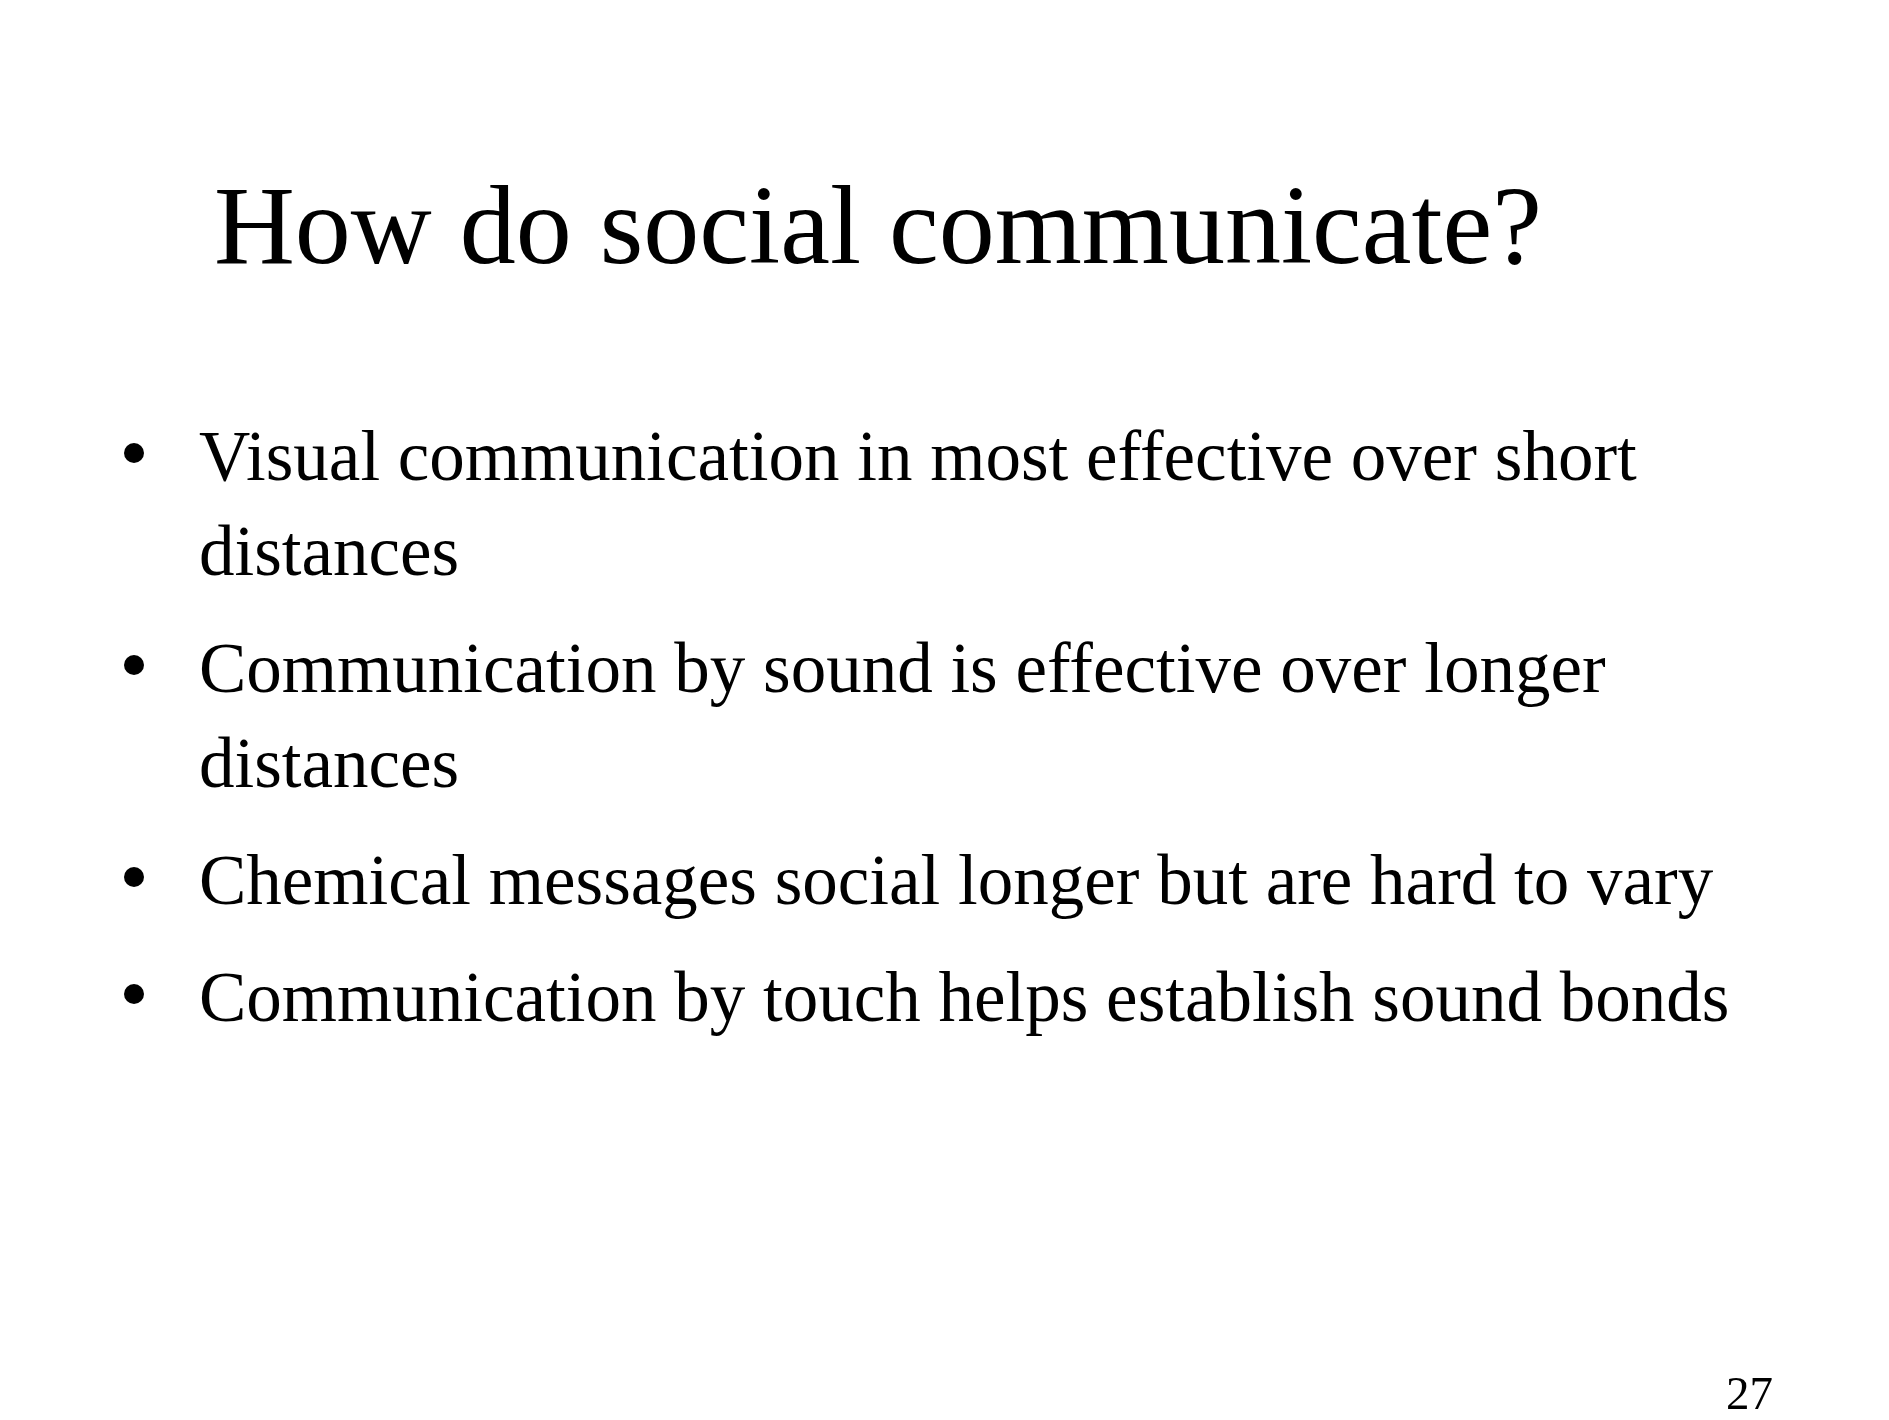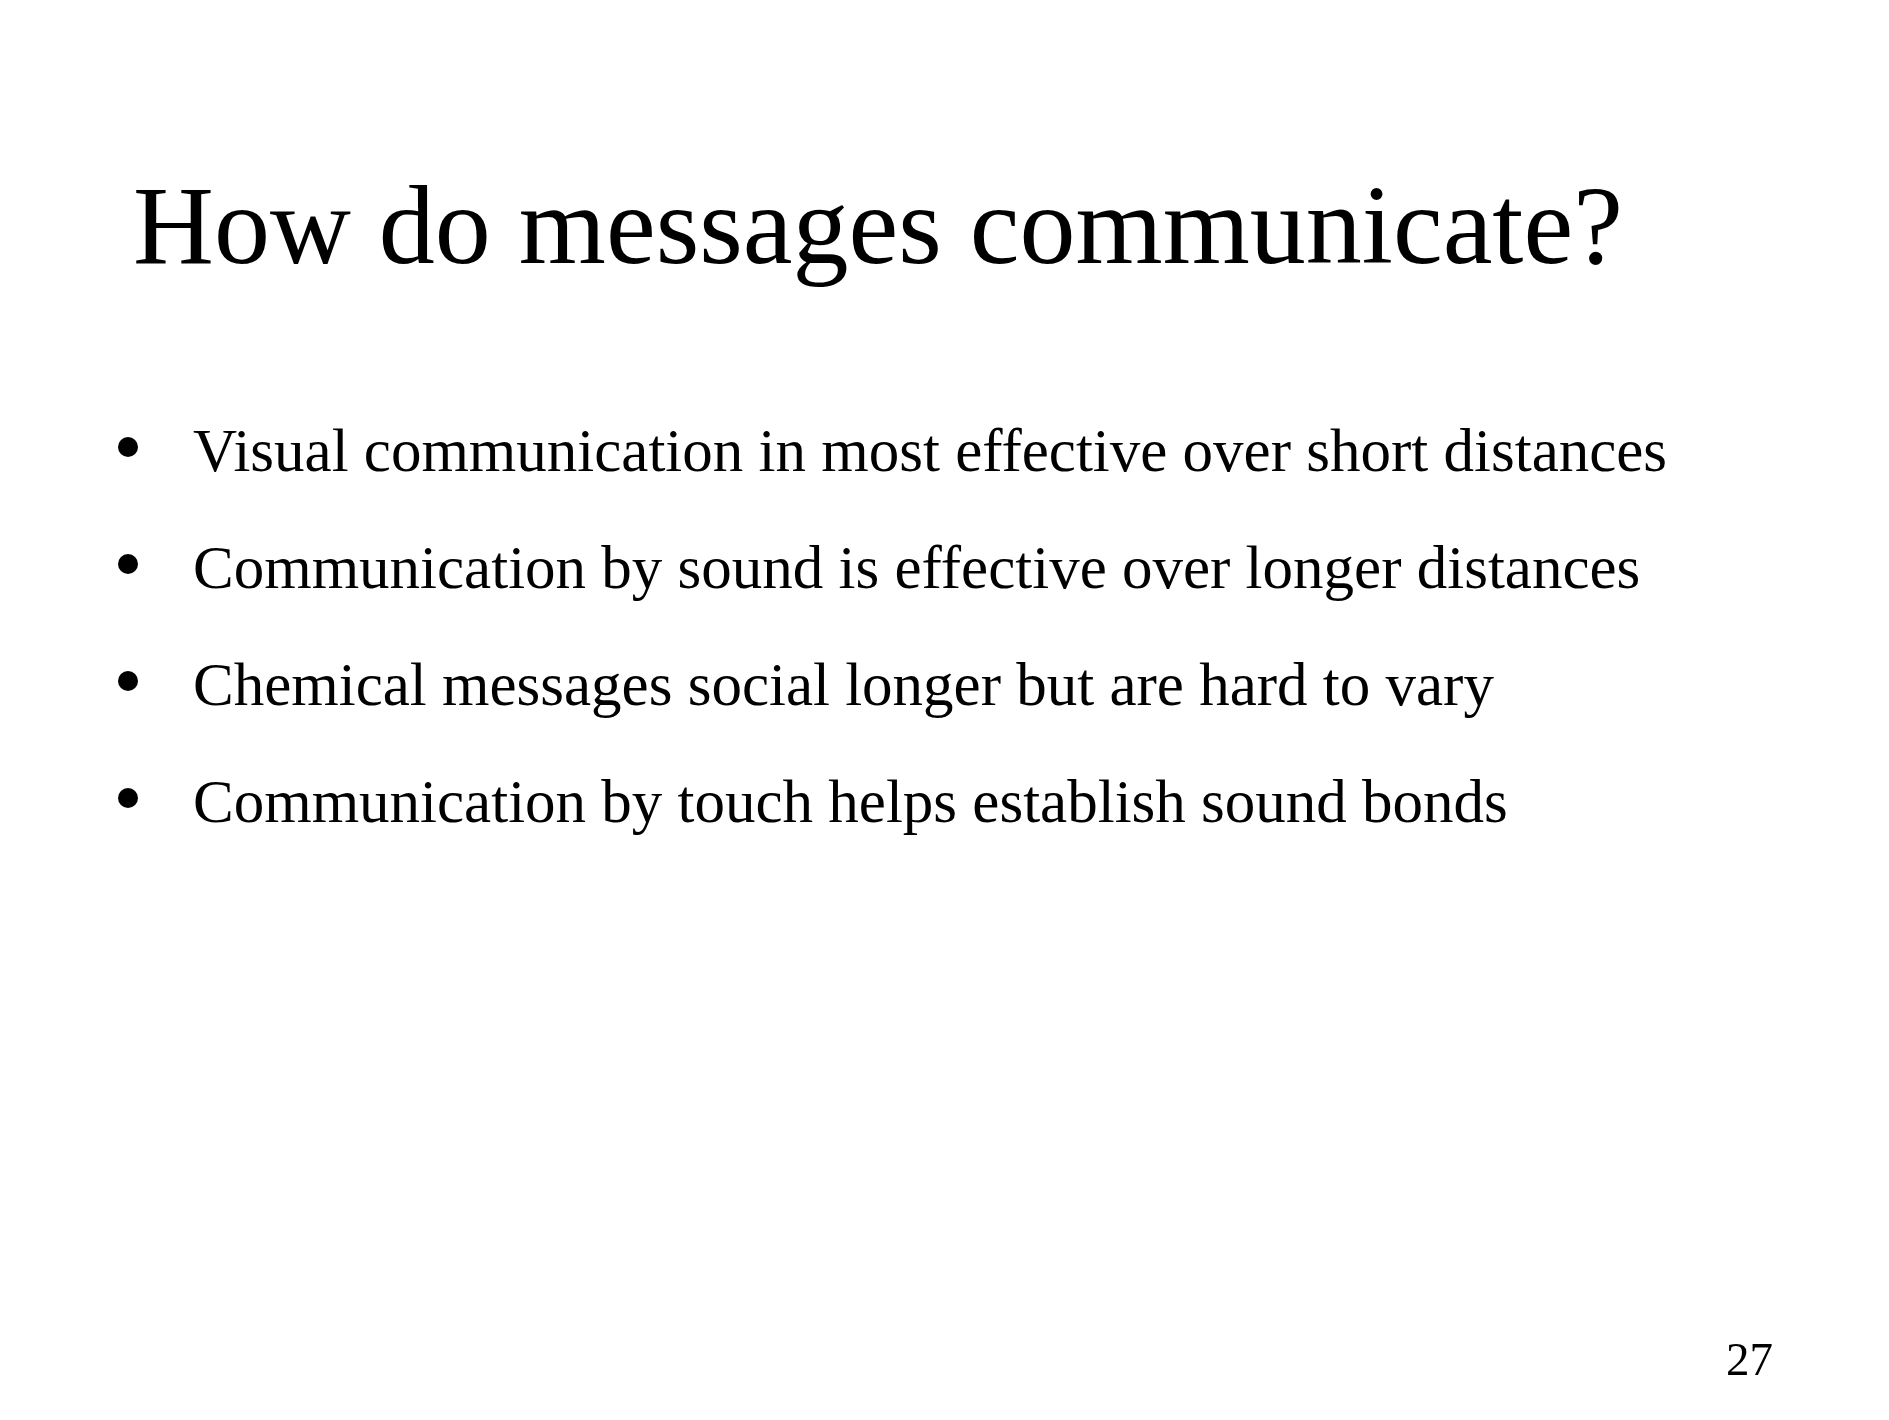--- a/index.html
+++ b/index.html
@@ -22,53 +22,53 @@
     font-weight: 400;
     line-height: 1.2;
     text-align: center;
     white-space: nowrap;
   }
   .bullets {
     position: absolute;
     top: 403px;
     left: 112px;
     width: 1621px;
-    margin: 0;
+    margin: 6px;
     padding: 0;
     list-style: none;
-    font-size: 61px;
+    font-size: 71px;
     line-height: 95px;
     font-family: Liberation Serif, serif;
   }
   .bullet { display: flex; align-items: flex-start; }
   .bullet + .bullet { margin-top: 22px; }
   .marker { flex: 0 0 81px; }
   .dot {
     display: block;
     width: 20px;
     height: 20px;
     margin: 34px 0 0 6px;
     border-radius: 50%;
     background: #000000;
   }
   .text { flex: 1 1 auto; }
   .page-number {
     position: absolute;
-    top: 1332px;
+    top: 1366px;
     right: 116px;
     font-size: 47px;
     line-height: 1.15;
   }
 </style>
 </head>
 <body>
 
 <div class="slide">
 
-  <h1 class="title">How do messages communicate?</h1>
+  <h1 class="title">How do social communicate?</h1>
 
   <ul class="bullets">
     <li class="bullet">
       <span class="marker">
           <span class="dot"></span>
         </span>
       <span class="text">Visual communication in most effective over short distances</span>
     </li>
     <li class="bullet">
       <span class="marker">

